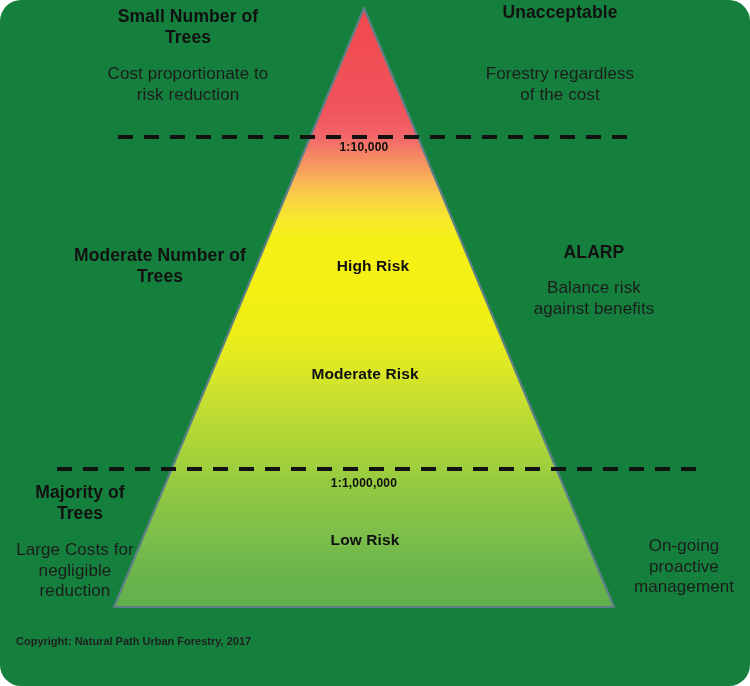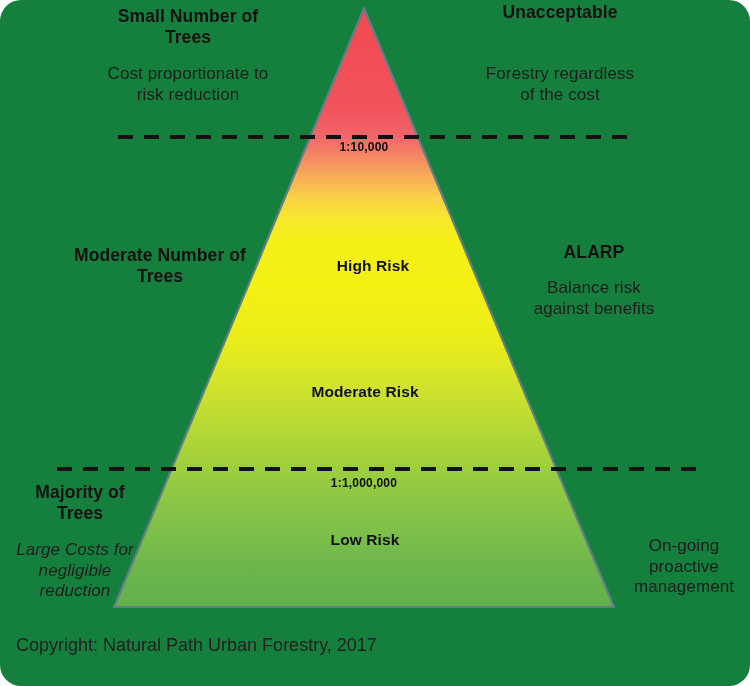--- a/index.html
+++ b/index.html
@@ -59,48 +59,49 @@
     font-size: 12px;
     color: #0d0d0d;
     letter-spacing: 0.2px;
   }
   .credit {
     position: absolute;
     text-align: left;
     color: #1f1f1f;
   }
   .credit-line1 {
-    font-size: 18px;
+    font-size: 11px;
     line-height: 1.28;
+    font-weight: bold;
   }
   .credit-line2 {
     font-size: 12.5px;
     line-height: 1.28;
   }
 
   
   #small-number-heading   { left: 60px;  top: 6px;   width: 256px; }
   #small-number-body      { left: 60px;  top: 64px;  width: 256px; }
   #moderate-number-heading{ left: 24px;  top: 245px; width: 272px; }
   #moderate-number-body   { left: 24px;  top: 303px; width: 272px; }
   #majority-heading       { left: 0px;   top: 482px; width: 160px; }
-  #majority-body          { left: 0px;   top: 540px; width: 150px; font-style: italic; }
+  #majority-body          { left: 0px;   top: 540px; width: 150px; }
 
   
   #unacceptable-heading   { left: 434px; top: 2px;   width: 252px; }
   #unacceptable-body      { left: 434px; top: 64px;  width: 252px; }
   #alarp-heading          { left: 492px; top: 242px; width: 204px; }
   #alarp-body             { left: 492px; top: 278px; width: 204px; }
   #broadly-heading        { left: 596px; top: 478px; width: 154px; }
   #broadly-body           { left: 618px; top: 536px; width: 132px; }
 
   
   #extreme-risk-label  { left: 310px; top: 86px;  width: 108px; }
   #high-risk-label     { left: 308px; top: 241px; width: 130px; margin-top: 16px; }
-  #moderate-risk-label { left: 292px; top: 383px; width: 146px; }
+  #moderate-risk-label { left: 292px; top: 365px; width: 146px; }
   #low-risk-label      { left: 310px; top: 531px; width: 110px; }
 
   #ratio-extreme       { left: 312px; top: 140px; width: 104px; }
   #ratio-broadly       { left: 300px; top: 476px; width: 128px; }
 
   #credit-block        { left: 16px;  top: 634px; width: 460px; }
 </style>
 </head>
 <body>
 

